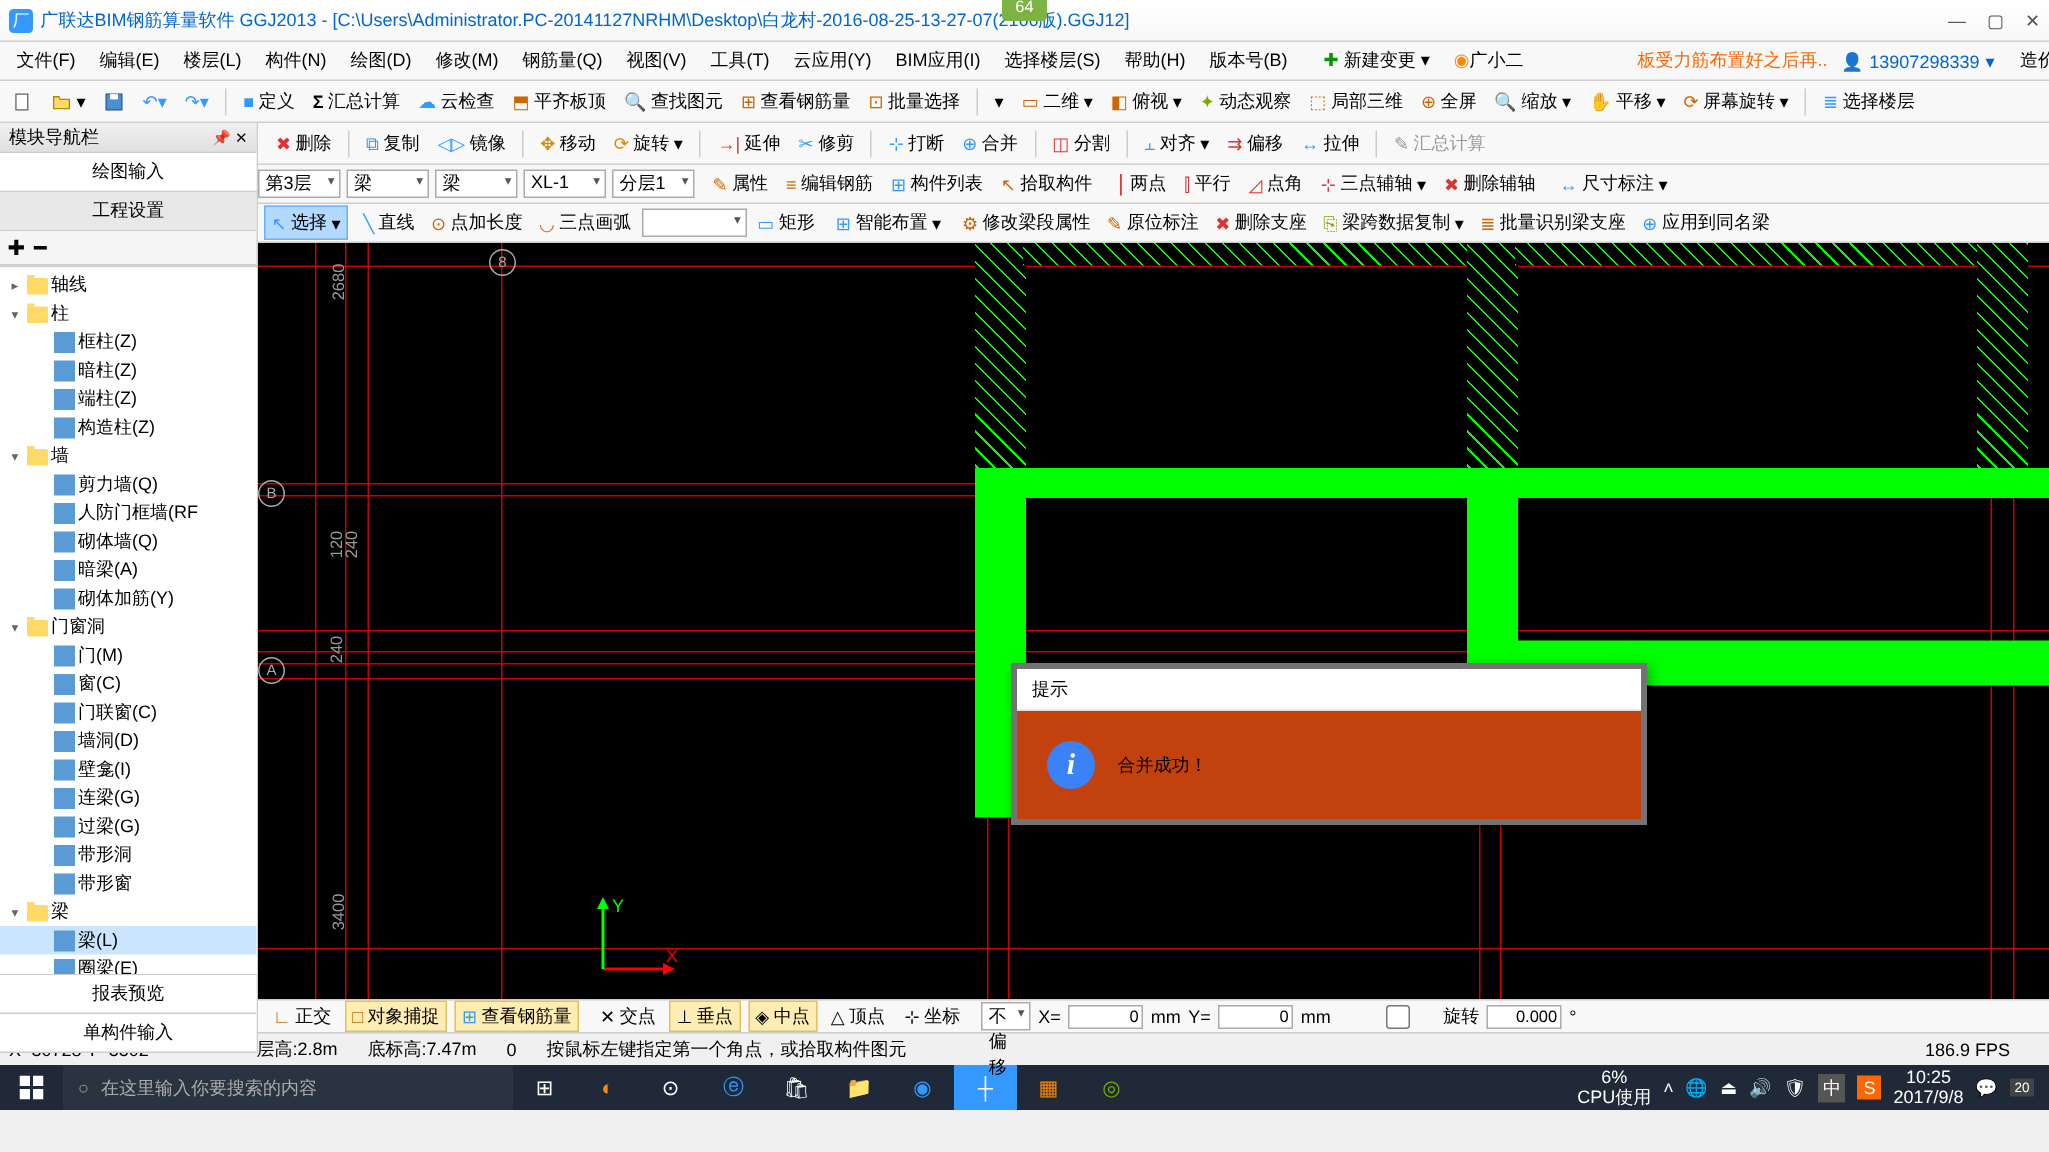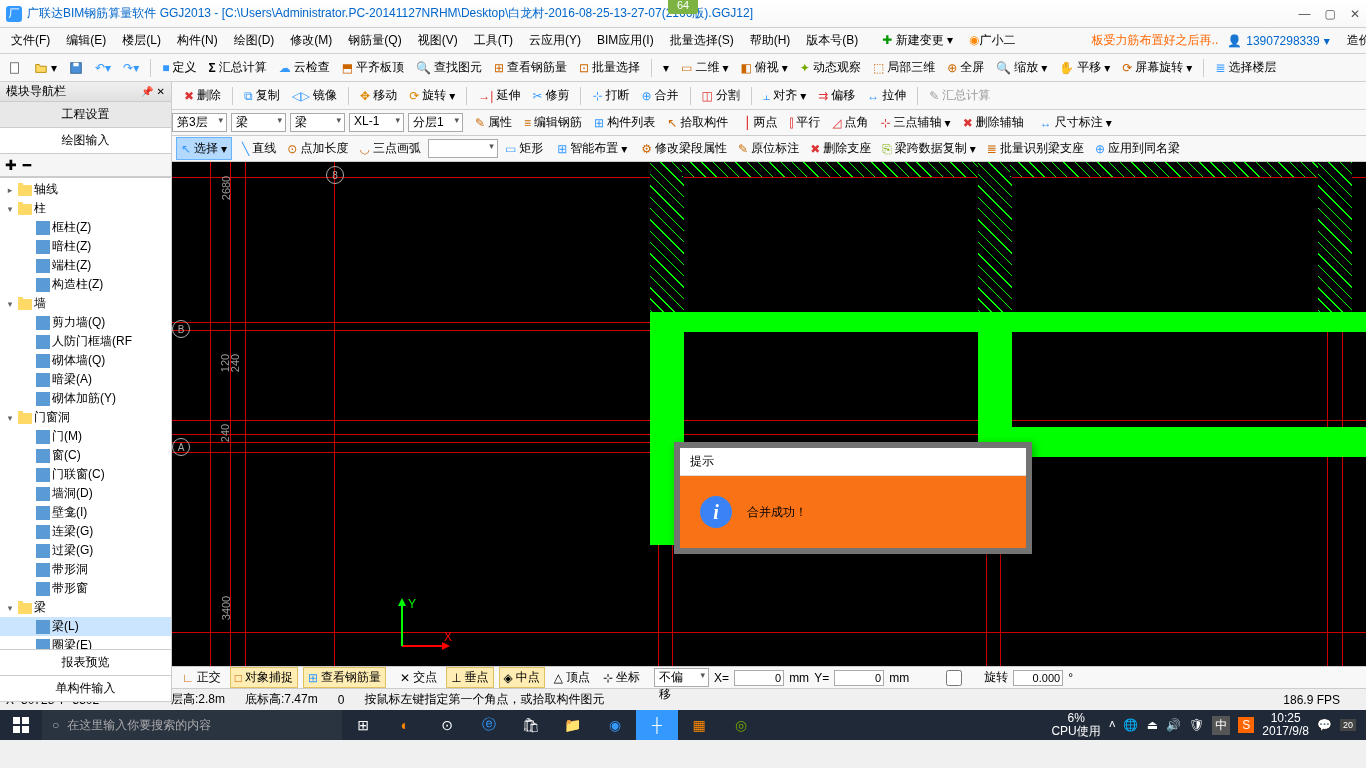--- a/index.html
+++ b/index.html
@@ -39,21 +39,21 @@
 .ctitem { display:flex;align-items:center;gap:3px;padding:2px 4px; white-space:nowrap; cursor:default;}
 .ctitem.sel { background:#b3d9ff; border:1px solid #66b3ff;}
 .drawing { background:#000; position:relative; width:100%; height:calc(100% - 26px - 26px - 22px); overflow:hidden;}
 .hline { position:absolute; height:1px; background:#cc0000; width:100%;}
 .vline { position:absolute; width:1px; background:#cc0000; height:100%;}
 .beam { position:absolute; background:#00ff00;}
 .hatch { background: repeating-linear-gradient(45deg, #00ff00, #00ff00 1px, #000 1px, #000 8px); }
 .axislbl { position:absolute; width:18px;height:18px; border:1px solid #aaa; border-radius:50%; color:#aaa; font-size:10px; display:flex;align-items:center;justify-content:center;}
 .dimtxt { position:absolute; color:#999; font-size:11px; transform:rotate(-90deg);}
 .ucs { position:absolute; left:220px; bottom:10px;}
-.dialog { position:absolute; left:502px; top:280px; width:358px; background:#f97316; border:6px solid #737373; box-shadow:2px 2px 8px rgba(0,0,0,0.3);}
+.dialog { position:absolute; left:502px; top:280px; width:424px; background:#c2410c; border:4px solid #737373; box-shadow:2px 2px 8px rgba(0,0,0,0.3);}
 .dialog .dtitle { padding:5px 10px; background:#fff; border-bottom:1px solid #ddd;}
 .dialog .dbody { padding:20px; display:flex;align-items:center;gap:15px;}
 .dialog .infoicon { width:32px;height:32px; border-radius:50%; background:#3b82f6; color:#fff; font-size:20px; display:flex;align-items:center;justify-content:center; font-weight:bold; font-style:italic; font-family:Georgia,serif;}
 .dialog .dbtns { padding:8px 12px; text-align:right;}
 .dialog button { padding:3px 24px; border:1px solid #0066cc; background:linear-gradient(#eef5ff,#d6e9ff); cursor:pointer;}
 .bottombar { height:22px; background:#f8f8f8; border-top:1px solid #ccc; display:flex;align-items:center; padding:0 6px; gap:5px;}
 .bottombar .bitem { display:flex;align-items:center;gap:3px; padding:1px 4px;}
 .bottombar .bitem.on { background:#ffedb3; border:1px solid #e0c060;}
 .bottombar input { width:50px; height:16px; text-align:right; border:1px solid #aaa; font-size:11px; padding:0 2px;}
 .statusbar { height:22px; background:#f0f0f0; border-top:1px solid #ccc; display:flex;align-items:center; padding:0 6px; font-size:11px;}
@@ -87,21 +87,21 @@
   <span class="mitem">编辑(E)</span>
   <span class="mitem">楼层(L)</span>
   <span class="mitem">构件(N)</span>
   <span class="mitem">绘图(D)</span>
   <span class="mitem">修改(M)</span>
   <span class="mitem">钢筋量(Q)</span>
   <span class="mitem">视图(V)</span>
   <span class="mitem">工具(T)</span>
   <span class="mitem">云应用(Y)</span>
   <span class="mitem">BIM应用(I)</span>
-  <span class="mitem">批量选择(S)</span>
+  <span class="mitem">选择楼层(S)</span>
   <span class="mitem">帮助(H)</span>
   <span class="mitem">版本号(B)</span>
   <span class="mitem" style="margin-left:8px;"><span style="color:#090;">✚</span> <span>新建变更</span> ▾</span>
   <span class="mitem"><span style="color:#f80;">◉</span><span>广小二</span></span>
   <span class="mitem orange" style="margin-left:60px;">板受力筋布置好之后再..</span>
   <span class="phone"><span style="color:#39f;">👤</span><span>13907298339</span> ▾</span>
   <span class="mitem" style="margin-left:8px;"><span>造价豆:0</span> </span>
 </div>
 
 <div class="toolbar">
@@ -237,24 +237,24 @@
 </div>
 
 <div class="container">
 
   <div class="leftpanel" style="position:absolute;left:0;top:82px;height:620px;">
     <div class="navheader">
         <span>模块导航栏</span>
         <span class="pin">📌 ✕</span>
       </div>
     <div class="navtabs">
+      <div class="navtab">绘图输入</div>
+    </div>
+    <div class="navtabs">
       <div class="navtab inactive">工程设置</div>
-    </div>
-    <div class="navtabs">
-      <div class="navtab">绘图输入</div>
     </div>
     <div class="toolicons">
       <span style="font-size:14px;">✚</span>
       <span style="font-size:14px;">━</span>
     </div>
     <div class="tree" id="tree">
         <div class="treeitem l1">
           <span class="exp">▸</span>
           <span class="folder"></span>
           <span>轴线</span>
@@ -553,21 +553,21 @@
           <span style="color:#39f;">⊞</span>
           <span>查看钢筋量</span>
         </span>
       <span class="sep"></span>
       <span class="bitem">✕ <span>交点</span></span>
       <span class="bitem on">⊥ <span>垂点</span></span>
       <span class="bitem on">◈ <span>中点</span></span>
       <span class="bitem">△ <span>顶点</span></span>
       <span class="bitem">⊹ <span>坐标</span></span>
       <span class="sep"></span>
-      <span class="combo" style="width:55px;">不偏移</span>
+      <span class="combo" style="width:33px;">不偏移</span>
       <span>X=</span>
       <input value="0" style="">
       <span>mm</span>
       <span>Y=</span>
       <input value="0" style="">
       <span>mm</span>
       <span style="width:10px;"></span>
       <input type="checkbox" style="">
       <span>旋转</span>
       <input style="width: 50px;" value="0.000">

